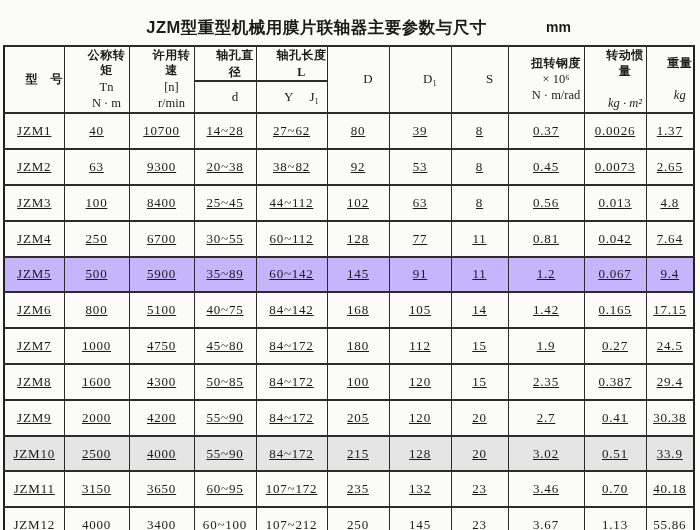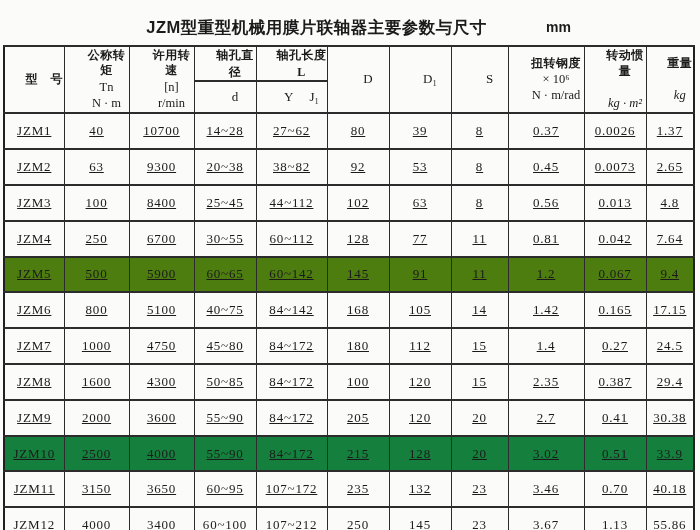--- a/index.html
+++ b/index.html
@@ -210,25 +210,25 @@
           <td>6700</td>
           <td>30~55</td>
           <td>60~112</td>
           <td>128</td>
           <td>77</td>
           <td>11</td>
           <td>0.81</td>
           <td>0.042</td>
           <td>7.64</td>
         </tr>
-        <tr style="background: #4d7c0f;">
+        <tr style="background: #c4b5fd;">
           <td>JZM5</td>
           <td>500</td>
           <td>5900</td>
-          <td>60~65</td>
+          <td>35~89</td>
           <td>60~142</td>
           <td>145</td>
           <td>91</td>
           <td>11</td>
           <td>1.2</td>
           <td>0.067</td>
           <td>9.4</td>
         </tr>
         <tr>
           <td>JZM6</td>
@@ -245,51 +245,51 @@
         </tr>
         <tr>
           <td>JZM7</td>
           <td>1000</td>
           <td>4750</td>
           <td>45~80</td>
           <td>84~172</td>
           <td>180</td>
           <td>112</td>
           <td>15</td>
-          <td>1.4</td>
+          <td>1.9</td>
           <td>0.27</td>
           <td>24.5</td>
         </tr>
         <tr>
           <td>JZM8</td>
           <td>1600</td>
           <td>4300</td>
           <td>50~85</td>
           <td>84~172</td>
           <td>100</td>
           <td>120</td>
           <td>15</td>
           <td>2.35</td>
           <td>0.387</td>
           <td>29.4</td>
         </tr>
         <tr>
           <td>JZM9</td>
           <td>2000</td>
-          <td>3600</td>
+          <td>4200</td>
           <td>55~90</td>
           <td>84~172</td>
           <td>205</td>
           <td>120</td>
           <td>20</td>
           <td>2.7</td>
           <td>0.41</td>
           <td>30.38</td>
         </tr>
-        <tr style="background: #15803d; border-radius: 8px;">
+        <tr style="background: #e5e5e5; border-radius: 8px;">
           <td>JZM10</td>
           <td>2500</td>
           <td>4000</td>
           <td>55~90</td>
           <td>84~172</td>
           <td>215</td>
           <td>128</td>
           <td>20</td>
           <td>3.02</td>
           <td>0.51</td>

